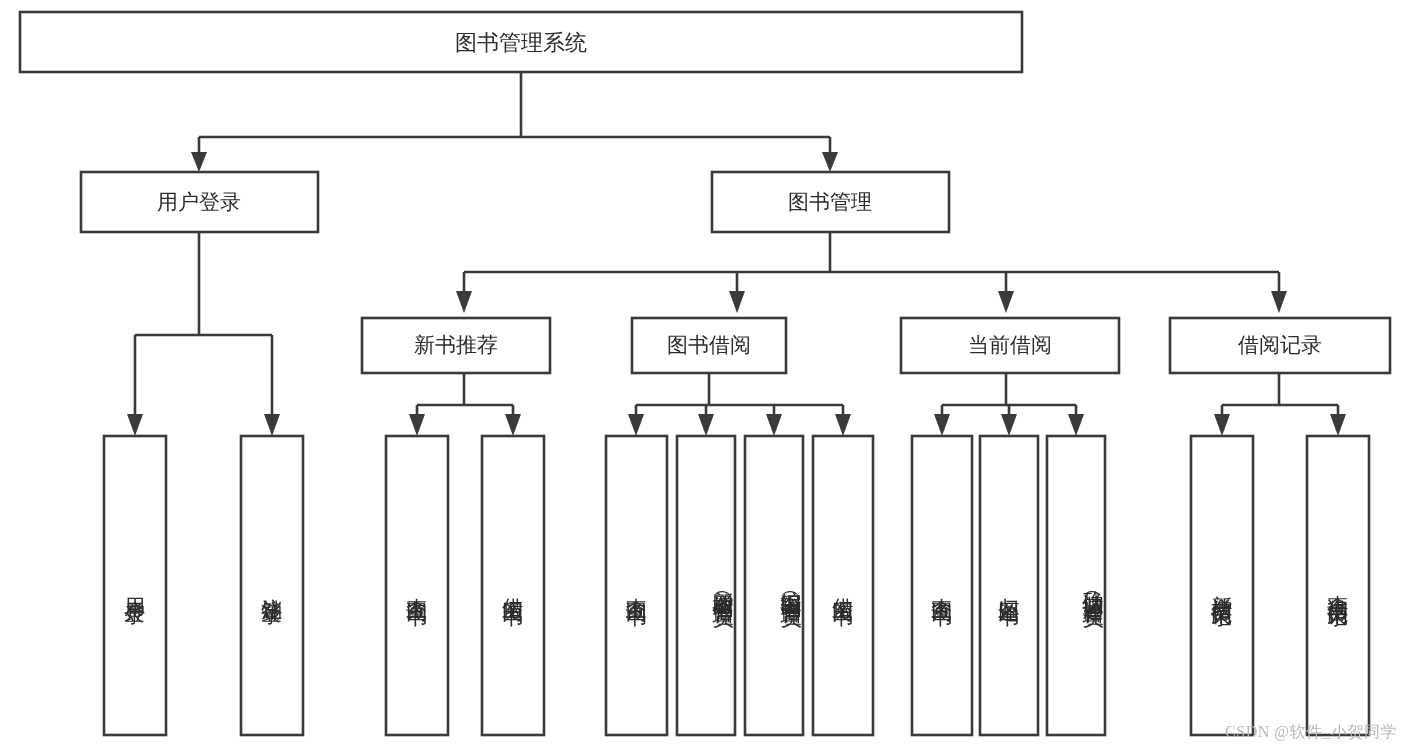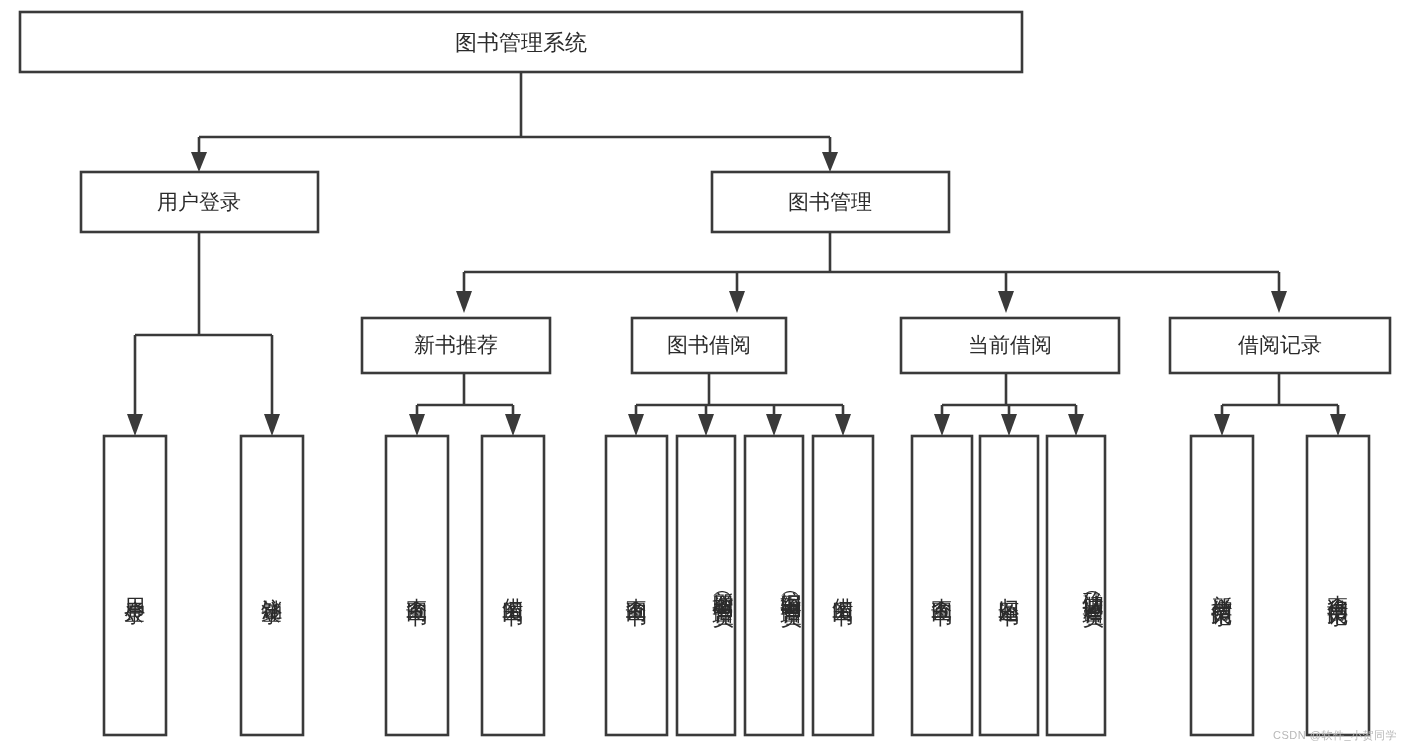--- a/index.html
+++ b/index.html
@@ -70,22 +70,22 @@
     display: flex;
     align-items: center;
     justify-content: center;
     pointer-events: none;
     user-select: none;
   }
   .watermark {
     position: absolute;
     right: 8px;
     bottom: 4px;
-    font-family: Liberation Sans, sans-serif;
-    font-size: 11px;
+    font-family: Liberation Serif, serif;
+    font-size: 16px;
     color: #b8b8b8;
     letter-spacing: 0.5px;
     white-space: nowrap;
   }
 </style>
 </head>
 <body>
 
 <div id="diagram-root">
 

